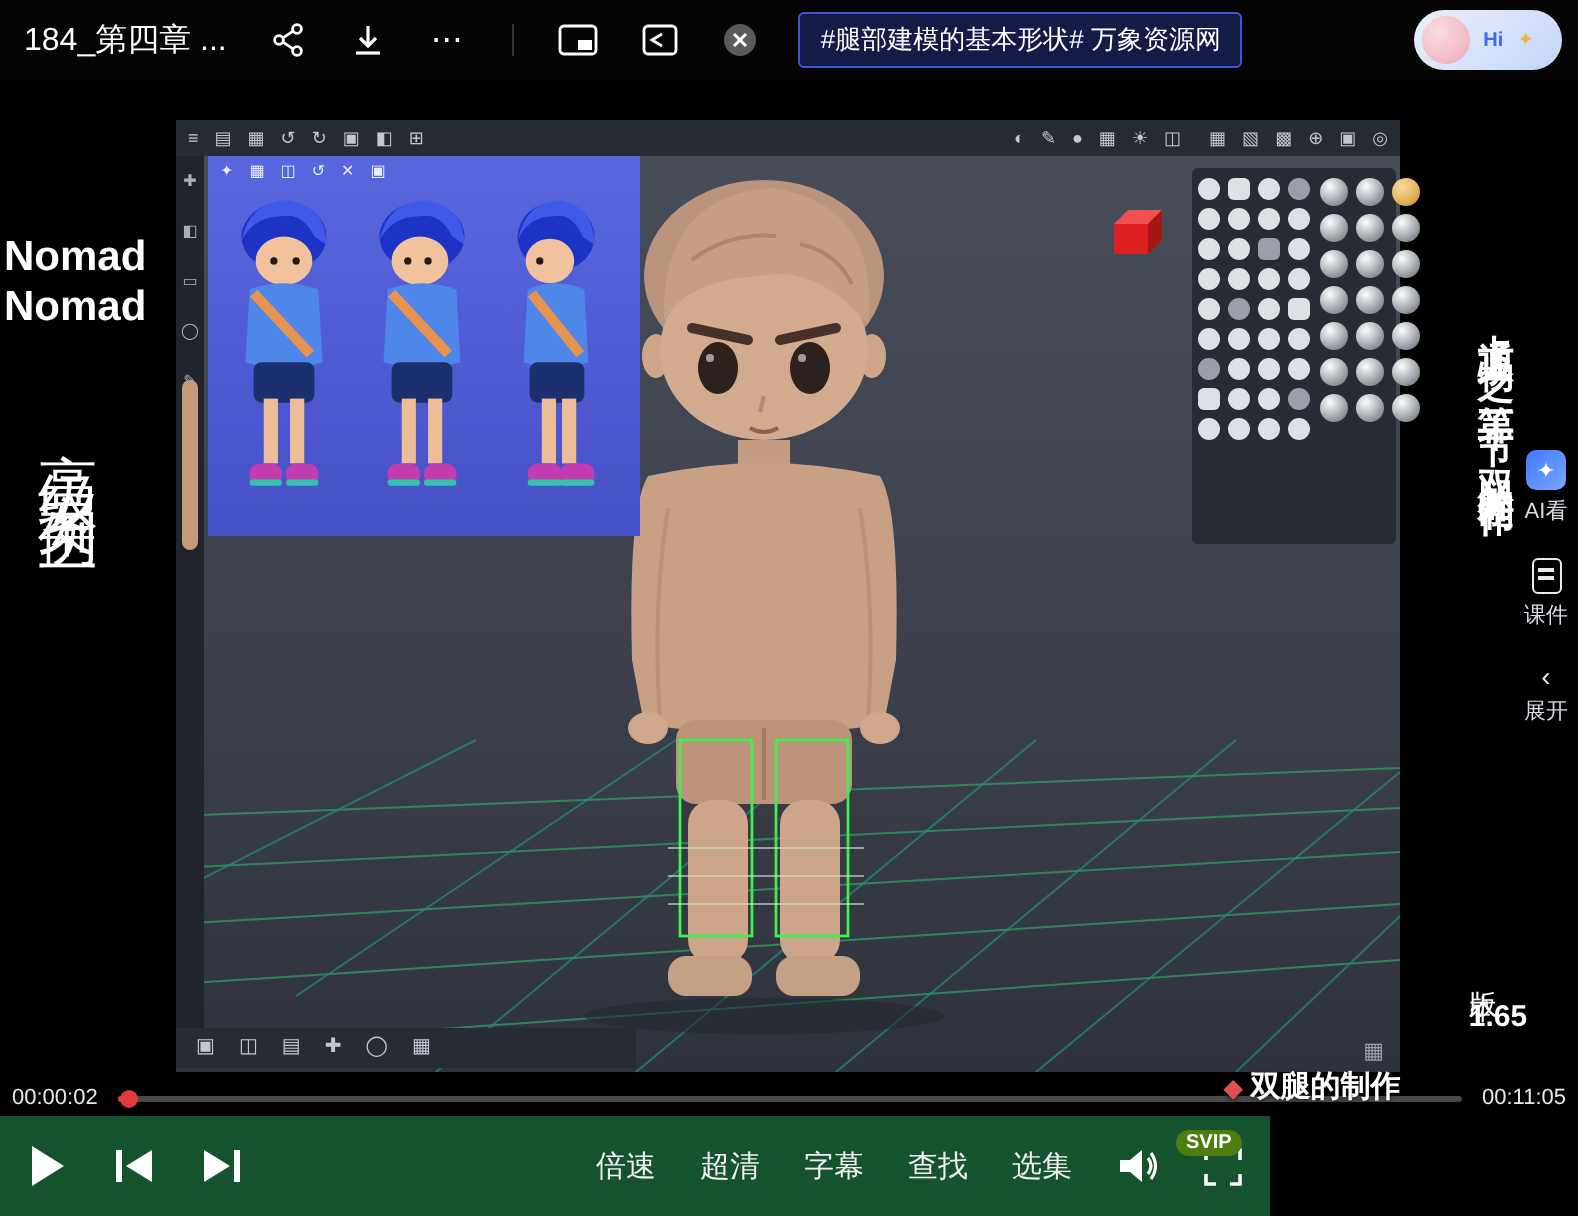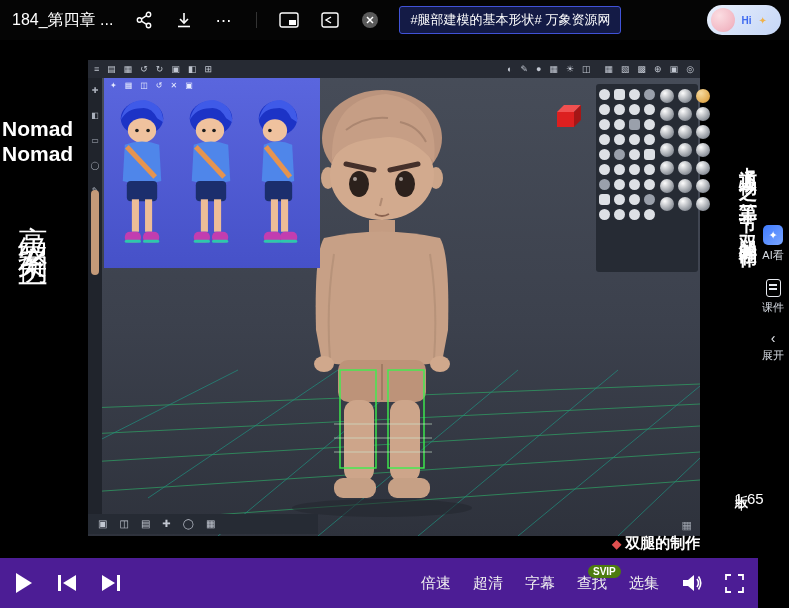--- a/index.html
+++ b/index.html
@@ -33,21 +33,21 @@
   .left-vert { position:absolute; left:12px; top:162px; color:#fff; font-size:30px;
                letter-spacing:10px; font-weight:500; }
 
   
   .right-vert { position:absolute; right:28px; top:112px; width:26px; text-align:center; }
   .right-vert .grp { display:block; writing-mode:vertical-rl; text-orientation:upright;
                      color:#fff; font-size:18px; font-weight:600; letter-spacing:4px;
                      margin:0 auto 16px auto; }
   .version { position:absolute; right:24px; top:444px; width:32px; text-align:center; color:#fff; }
   .version .vlab { writing-mode:vertical-rl; text-orientation:upright; font-size:14px; letter-spacing:2px; }
-  .version .vnum { font-size:15px; font-weight:normal; margin-top:2px; }
+  .version .vnum { font-size:15px; font-weight:bold; margin-top:12px; }
 
   
   .side-btns { position:absolute; right:2px; top:185px; width:28px; }
   .side-item { display:flex; flex-direction:column; align-items:center; margin-bottom:16px; cursor:pointer; }
   .ai-ic { width:20px; height:20px; border-radius:5px; background:linear-gradient(135deg,#3f7bff,#7aa6ff);
            color:#fff; font-size:11px; display:flex; align-items:center; justify-content:center; }
   .doc-ic { width:15px; height:18px; border:1.5px solid #e7eaf0; border-radius:3px; position:relative; }
   .doc-ic::before { content:""; position:absolute; left:2px; top:4px; width:8px; height:1.5px; background:#e7eaf0;
                     box-shadow:0 4px 0 #e7eaf0; }
   .chev-ic { color:#e7eaf0; font-size:14px; line-height:14px; }
@@ -100,21 +100,21 @@
 
   
   .progress-row { position:absolute; top:540px; left:0; width:789px; height:18px; background:#000;
                   display:flex; align-items:center; padding:0 6px; }
   .ptime { color:#e8e8e8; font-size:11px; white-space:nowrap; }
   .ptrack { flex:1; height:3px; background:#4a4a4a; border-radius:2px; margin:0 10px; position:relative; cursor:pointer; }
   .played { position:absolute; left:0; top:0; height:3px; background:#e03a3a; border-radius:2px; width:0.4%; }
   .pdot { position:absolute; left:1px; top:-3px; width:9px; height:9px; border-radius:50%; background:#e03a3a; cursor:pointer; }
 
   
-  .controls { position:absolute; top:558px; left:0; width:758px; height:50px; background:#4c1d95;
+  .controls { position:absolute; top:558px; left:0; width:635px; height:50px; background:#14532d;
               display:flex; align-items:center; padding:0 14px; }
   .ctl-btn { display:flex; align-items:center; cursor:pointer; }
   .ctl-left { display:flex; align-items:center; gap:24px; }
   .ctl-right { margin-left:auto; display:flex; align-items:center; gap:22px; }
   .ctl-label { color:#f0f0f0; font-size:15px; cursor:pointer; white-space:nowrap; }
   .svip { position:absolute; left:588px; top:565px; background:#4d7c0f; color:#fff; font-size:10px;
           font-weight:bold; border-radius:7px; padding:1px 5px; z-index:30; }
 </style>
 </head>
 <body>
@@ -457,20 +457,28 @@
         <span class="side-lab">展开</span>
       </div>
     </div>
   </div>
 
   <div class="wm-name">
     <span class="wm-logo">◆</span>
     <span>双腿的制作</span>
   </div>
 
+  <div class="progress-row">
+    <span class="ptime">00:00:02</span>
+    <div class="ptrack">
+      <div class="played" style="width: 0.4%;"></div>
+      <div class="pdot"></div>
+    </div>
+    <span class="ptime">00:11:05</span>
+  </div>
 
   <div class="controls">
     <div class="ctl-left">
       <span class="ctl-btn">
         <svg width="19" height="22" viewBox="0 0 19 22">
             <polygon points="2,1 18,11 2,21" fill="#fff"></polygon>
           </svg>
       </span>
       <span class="ctl-btn">
         <svg width="20" height="18" viewBox="0 0 20 18">

